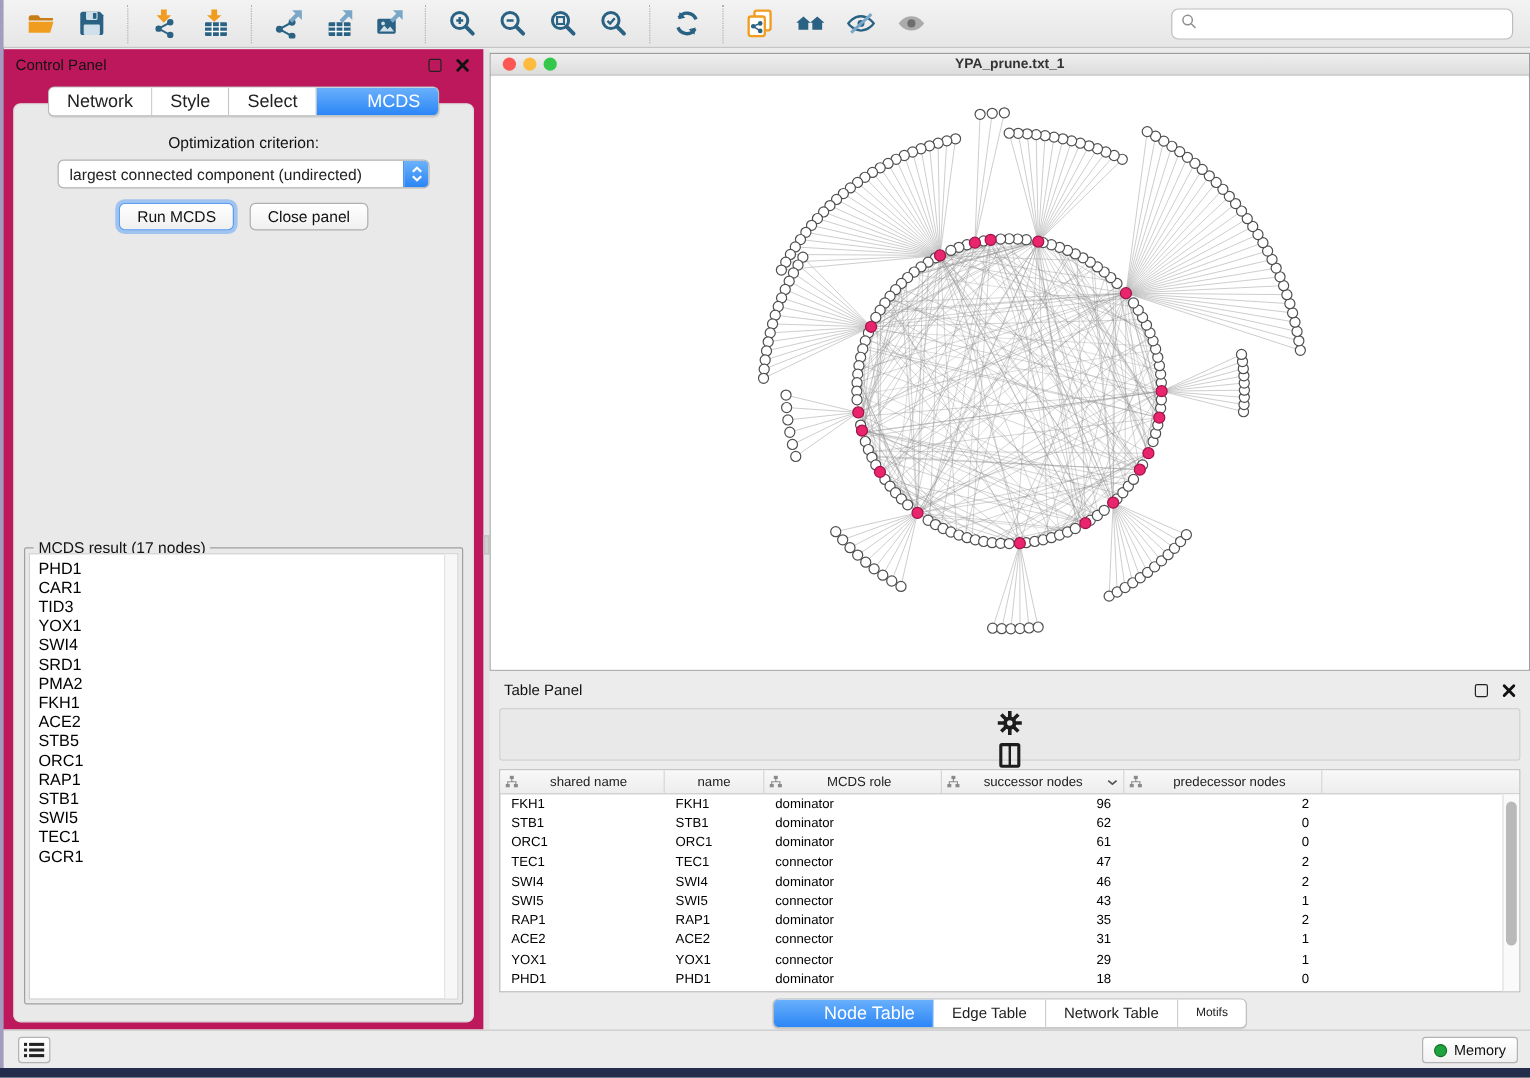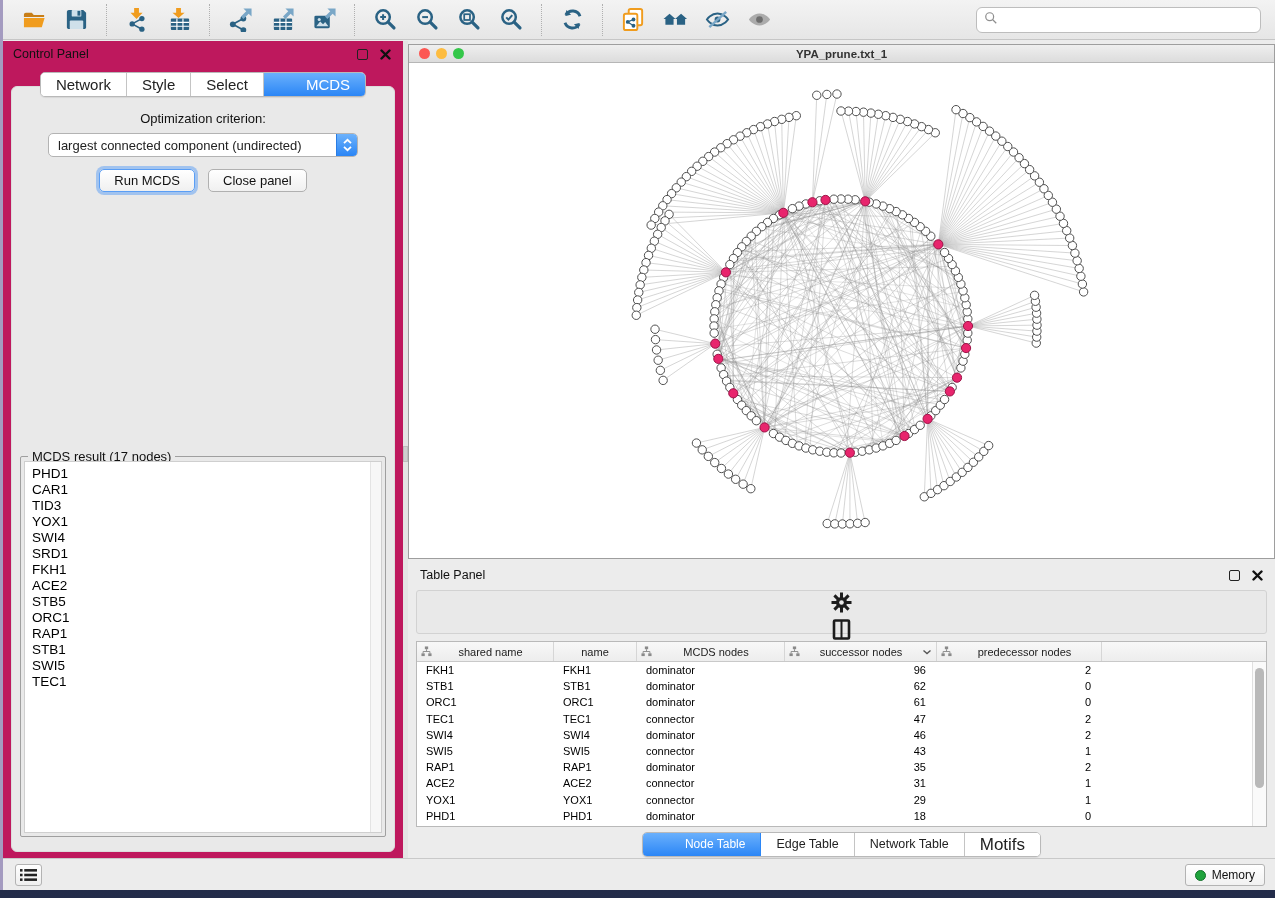--- a/index.html
+++ b/index.html
@@ -324,28 +324,30 @@
       <div id="mcds-group">
         <span id="mcds-group-title">MCDS result (17 nodes)</span>
         <div id="mcds-list-wrap">
           <div id="mcds-list">
               <div class="mcds-item">PHD1</div>
               <div class="mcds-item">CAR1</div>
               <div class="mcds-item">TID3</div>
               <div class="mcds-item">YOX1</div>
               <div class="mcds-item">SWI4</div>
               <div class="mcds-item">SRD1</div>
+              <div class="mcds-item">PMA2</div>
               <div class="mcds-item">FKH1</div>
               <div class="mcds-item">ACE2</div>
               <div class="mcds-item">STB5</div>
               <div class="mcds-item">ORC1</div>
               <div class="mcds-item">RAP1</div>
               <div class="mcds-item">STB1</div>
               <div class="mcds-item">SWI5</div>
               <div class="mcds-item">TEC1</div>
+              <div class="mcds-item">GCR1</div>
             </div>
           <div id="mcds-scroll-track"></div>
         </div>
       </div>
     </div>
   </div>
 
   <div id="v-splitter">
       <div class="grip"></div>
     </div>
@@ -1106,21 +1108,21 @@
           </div>
           <div class="th" style="width: 148px;">
             <svg viewBox="0 0 12 12" width="11" height="11" style="flex:none">
               <g fill="#8a8a8a">
                 <rect x="4.2" y="0.5" width="3.6" height="3"></rect>
                 <rect x="0.5" y="8" width="3.6" height="3"></rect>
                 <rect x="7.9" y="8" width="3.6" height="3"></rect>
               </g>
               <path d="M6 3.5V6M2.3 8V6h7.4v2" fill="none" stroke="#8a8a8a"></path>
             </svg>
-            <span class="th-label">MCDS nodes</span>
+            <span class="th-label">MCDS role</span>
           </div>
           <div class="th" style="width: 152px;">
             <svg viewBox="0 0 12 12" width="11" height="11" style="flex:none">
               <g fill="#8a8a8a">
                 <rect x="4.2" y="0.5" width="3.6" height="3"></rect>
                 <rect x="0.5" y="8" width="3.6" height="3"></rect>
                 <rect x="7.9" y="8" width="3.6" height="3"></rect>
               </g>
               <path d="M6 3.5V6M2.3 8V6h7.4v2" fill="none" stroke="#8a8a8a"></path>
             </svg>
@@ -1213,24 +1215,24 @@
             <div class="td num" style="width: 152px;">18</div>
             <div class="td num" style="width: 165px;">0</div>
           </div>
         </div>
       <div id="tp-scrollbar">
         <div id="tp-scroll-thumb"></div>
       </div>
     </div>
     <div id="tp-tabs">
         <div class="seg" id="tp-seg">
-          <div class="seg-tab selected" style="font-size: 12px;">Node Table</div>
+          <div class="seg-tab selected" style="font-size: 15px;">Node Table</div>
           <div class="seg-tab" style="font-size: 12.5px;">Edge Table</div>
           <div class="seg-tab" style="font-size: 12.5px;">Network Table</div>
-          <div class="seg-tab" style="font-size: 17px;">Motifs</div>
+          <div class="seg-tab" style="font-size: 10px;">Motifs</div>
         </div>
       </div>
   </div>
 
   <div id="status-bar">
     <span id="list-mode-btn">
       <svg viewBox="0 0 20 16" width="17" height="14">
           <g fill="#222">
             <rect x="0" y="1" width="3" height="3"></rect>
             <rect x="0" y="6.5" width="3" height="3"></rect>

